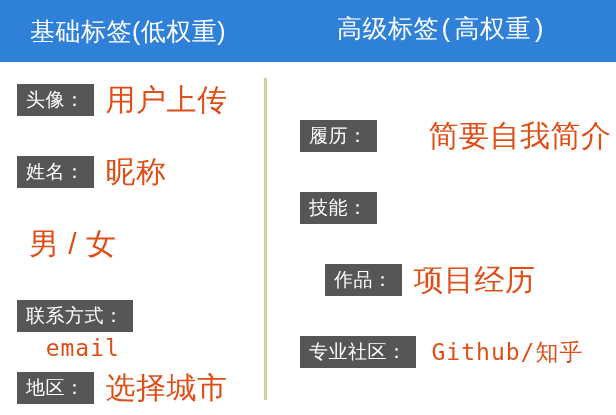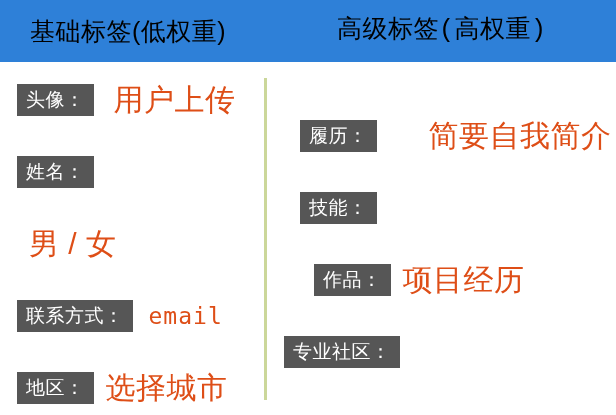--- a/index.html
+++ b/index.html
@@ -29,21 +29,21 @@
     position: absolute;
     left: 0;
     top: 0;
     width: 616px;
     height: 62px;
     background: #2E80D8;
   }
   .header-title {
     position: absolute;
     top: 14px;
-    color: #000000;
+    color: #ffffff;
     font-size: 25px;
     line-height: 34px;
     font-weight: 400;
     letter-spacing: 0.5px;
     white-space: nowrap;
   }
   .header-title.left  { left: 30px; }
   .header-title.right { left: 337px; font-family: Liberation Mono, monospace; }
 
   
@@ -106,50 +106,52 @@
 <div id="page">
 
   <div class="header-bar">
     <div class="header-title left">基础标签(低权重)</div>
     <div class="header-title right">高级标签(高权重)</div>
   </div>
 
   <div class="column-divider"></div>
 
   <div class="column left" id="left-column">
-      <div class="tag-row" style="left: 17px; top: 84px; gap: 8px;">
+      <div class="tag-row" style="left: 17px; top: 84px;">
         <span class="tag-chip">头像：</span>
         <span class="tag-value">用户上传</span>
       </div>
       <div class="tag-row" style="left: 17px; top: 156px;">
         <span class="tag-chip">姓名：</span>
+        <span class="tag-value">昵称</span>
       </div>
       <div class="tag-row" style="left: 17px; top: 228px;">
         <span class="tag-value">男 / 女</span>
       </div>
-      <div class="tag-row" style="left: 17px; top: 300px;">
+      <div class="tag-row" style="left: 17px; top: 300px; flex-direction: column;">
         <span class="tag-chip">联系方式：</span>
         <span class="tag-value mono">email</span>
       </div>
       <div class="tag-row" style="left: 17px; top: 372px;">
         <span class="tag-chip">地区：</span>
         <span class="tag-value">选择城市</span>
       </div>
     </div>
 
   <div class="column right" id="right-column">
       <div class="tag-row" style="left: 33px; top: 120px; gap: 40px;">
         <span class="tag-chip">履历：</span>
         <span class="tag-value">简要自我简介</span>
       </div>
       <div class="tag-row" style="left: 33px; top: 192px; gap: 42px;">
         <span class="tag-chip">技能：</span>
       </div>
-      <div class="tag-row" style="left: 31px; top: 264px; padding-left: 16px;">
+      <div class="tag-row" style="left: 42px; top: 264px; padding-left: 16px;">
         <span class="tag-chip">作品：</span>
         <span class="tag-value">项目经历</span>
       </div>
-      <div class="tag-row" style="left: 17px; top: 336px;">
+      <div class="tag-row" style="left: 33px; top: 336px;">
         <span class="tag-chip">专业社区：</span>
+        <span class="tag-value mono">Github/知乎</span>
       </div>
     </div>
 
 </div>
 
 </body></html>

